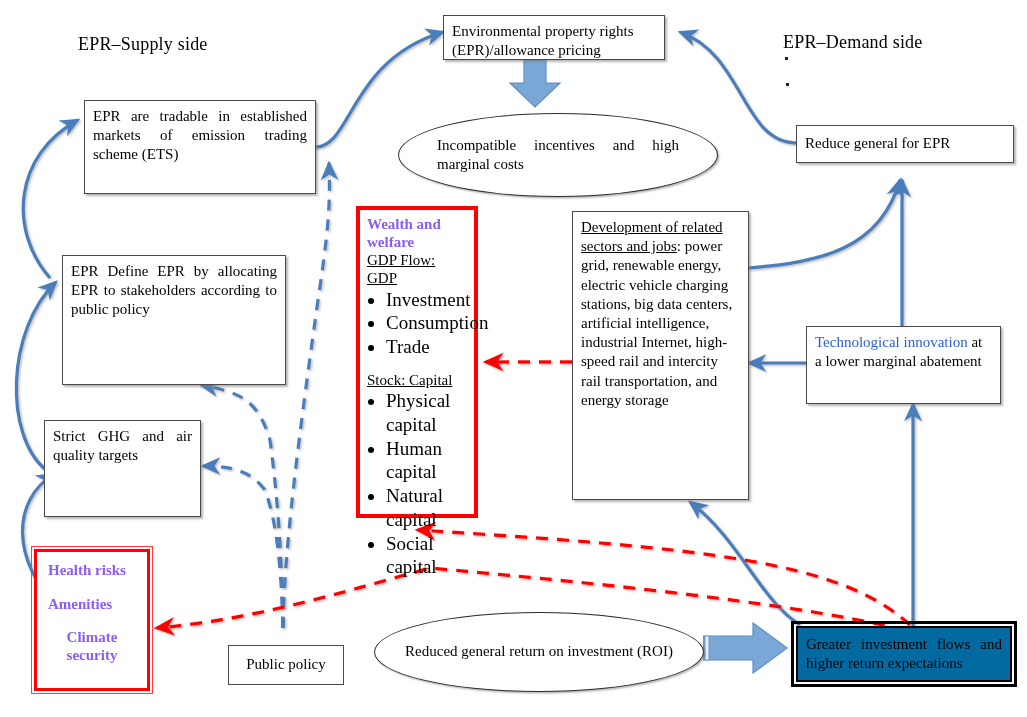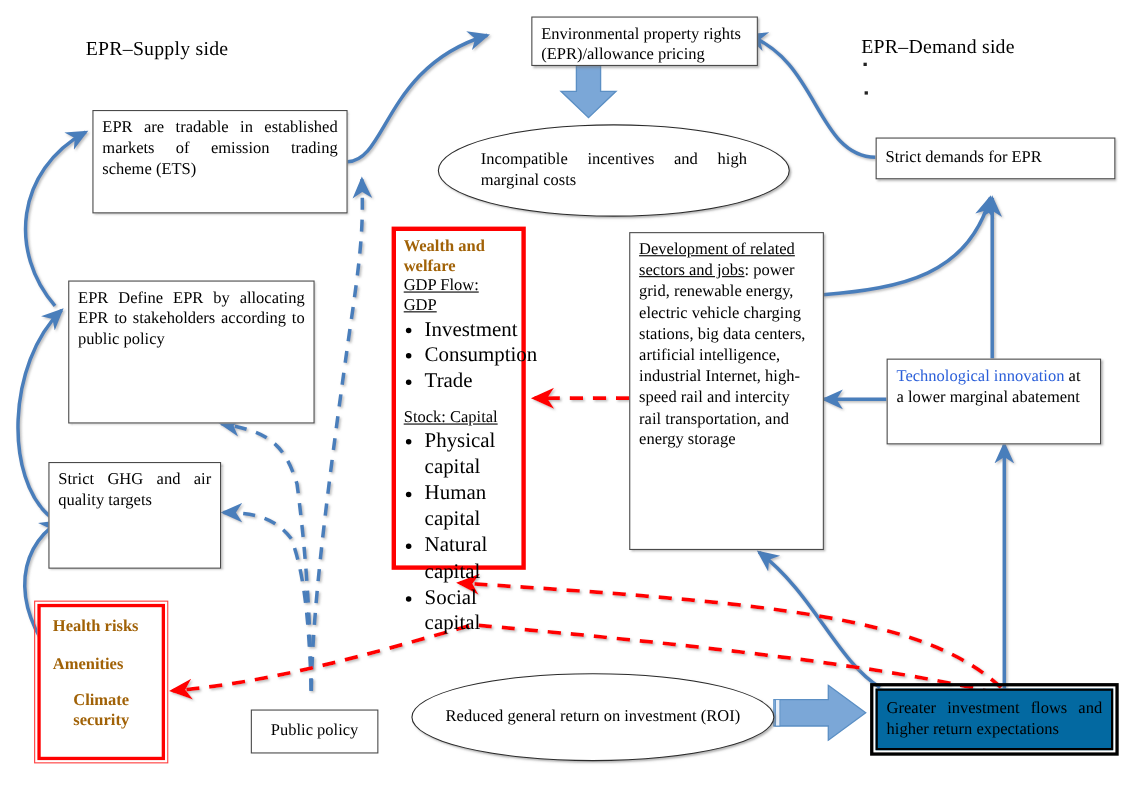--- a/index.html
+++ b/index.html
@@ -70,21 +70,21 @@
     outline: 1px solid #ff3b3b;
     outline-offset: 2px;
     background: #fff;
   }
   .black-dbl {
     border: 2px solid #000;
     outline: 3px solid #000;
     outline-offset: 2px;
     background: #0369a1;
   }
-  .red-t { color: #a16207; }
+  .red-t { color: #8b5cf6; }
   .blue-t { color: #2b5fd9; }
   .u { text-decoration: underline; }
   .bold { font-weight: bold; }
 
   ul.bul {
     margin: 0;
     padding-left: 19px;
     list-style: disc;
   }
   ul.bul li {
@@ -164,34 +164,34 @@
   <svg class="node" style="left:703px; top:622px; width:86px; height:52px;" viewBox="0 0 86 52">
     <polygon points="0,14 50,14 50,1 84,26 50,51 50,38 0,38" fill="#7ba7d7" stroke="#5b8fc4" stroke-width="1.2"></polygon>
     <rect x="2" y="14" width="4" height="24" fill="#e7eef8" stroke="#5b8fc4" stroke-width="0.8"></rect>
   </svg>
 
   <div class="label-heading" style="left:78px; top:34px;">EPR–Supply side</div>
   <div class="label-heading" style="left:783px; top:32px;">EPR–Demand side</div>
   <div class="tiny-dot" style="left:785px; top:57px;"></div>
   <div class="tiny-dot" style="left:786px; top:83px;"></div>
 
-  <div class="node boxed pad gray-shadow txt txt-left" style="left:443px; top:15px; width:206px; height:45px;margin-left:40px;">
+  <div class="node boxed pad gray-shadow txt txt-left" style="left:443px; top:15px; width:222px; height:45px;">
     <span>Environmental property rights (EPR)/allowance pricing</span>
   </div>
 
   <div class="ellipse gray-shadow" style="left:398px; top:113px; width:320px; height:84px;">
     <div class="inner txt">Incompatible incentives and high marginal costs</div>
   </div>
 
   <div class="node boxed pad gray-shadow txt" style="left:84px; top:100px; width:232px; height:94px;">
     <span>EPR are tradable in established markets of emission trading scheme (ETS)</span>
   </div>
 
   <div class="node boxed pad gray-shadow txt txt-left" style="left:796px; top:125px; width:218px; height:38px; display:flex; align-items:center;">
-    <span>Strict demands for EPR</span>
+    <span>Reduce general for EPR</span>
   </div>
 
   <div class="node boxed pad gray-shadow txt" style="left:62px; top:255px; width:224px; height:130px;">
     <span>EPR Define EPR by allocating EPR to stakeholders according to public policy</span>
   </div>
 
   <div class="node boxed pad gray-shadow txt" style="left:44px; top:420px; width:157px; height:97px;">
     <span>Strict GHG and air quality targets</span>
   </div>
 

